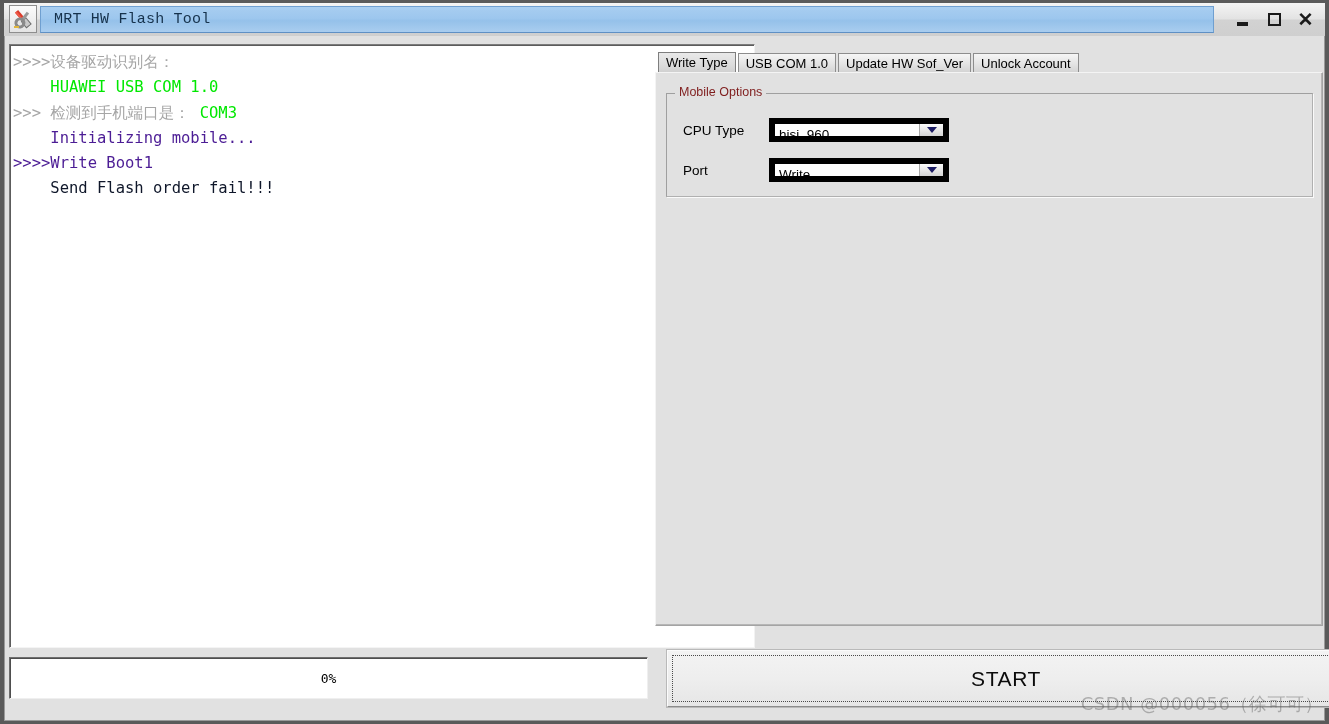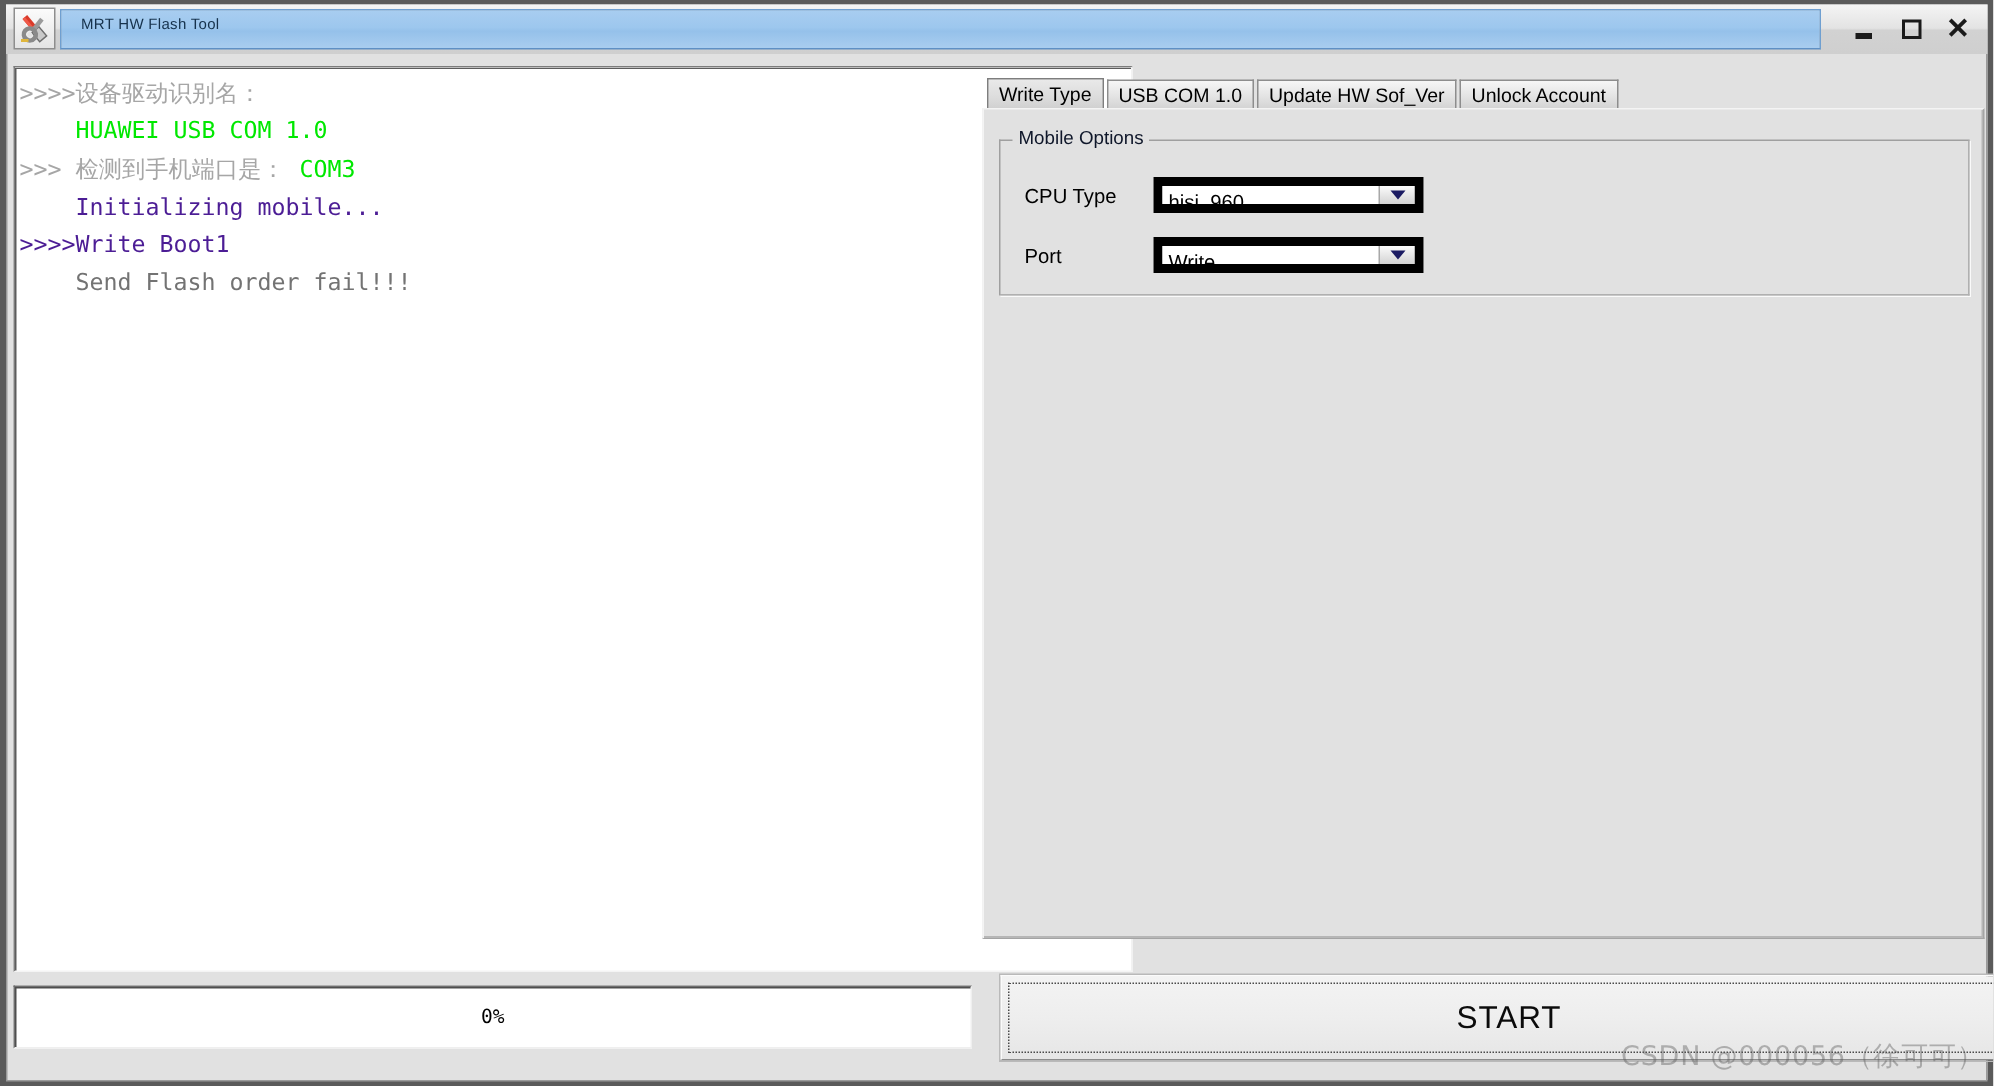--- a/index.html
+++ b/index.html
@@ -65,24 +65,25 @@
     left: 36px; top: 3px;
     width: 1174px; height: 27px;
     background: linear-gradient(to bottom, #a8cdf0 0%, #9dc7ee 45%, #95c1ea 55%, #a9cdef 100%);
     border: 1px solid #6f9fd0;
     border-bottom-color: #5f90c4;
     box-sizing: border-box;
   }
   .title-text {
     position: absolute;
     left: 13px; top: 4px;
-    font-size: 10px;
+    font-size: 15px;
     color: #16324c;
     letter-spacing: .2px;
     white-space: nowrap;
+    font-family: Liberation Mono, monospace;
   }
 
   .win-buttons {
     position: absolute;
     right: 6px; top: 4px;
     width: 86px; height: 25px;
     display: flex;
     align-items: center;
     justify-content: flex-end;
     gap: 12px;
@@ -132,21 +133,21 @@
     padding: 5px 0 0 0;
     font-family: "DejaVu Sans Mono", "Liberation Mono", monospace;
     font-size: 15.5px;
     line-height: 25.3px;
     white-space: pre;
   }
   .log-line { padding-left: 3px; }
   .lg-gray  { color: #a6a6a6; }
   .lg-green { color: #00e800; }
   .lg-blue  { color: #4c1d95; }
-  .lg-red   { color: #737373; }
+  .lg-red   { color: #0f172a; }
   .log-line .cjk {
     font-family: "DejaVu Sans", sans-serif;
   }
 
   
   .progress-wrap {
     position: absolute;
     left: 9px; top: 657px;
     width: 639px; height: 42px;
     background: #ffffff;
@@ -215,21 +216,21 @@
     border-top-color: #9f9f9f;
     border-left-color: #9f9f9f;
     box-shadow: 1px 1px 0 #fafafa;
   }
   .groupbox-title {
     position: absolute;
     left: 8px; top: -9px;
     background: #e1e1e1;
     padding: 0 4px;
     font-size: 12.5px;
-    color: #0f172a;
+    color: #7f1d1d;
   }
 
   .field-row {
     position: absolute;
     display: flex;
     align-items: center;
     justify-content: flex-end;
   }
   .field-label {
     font-size: 13.5px;

